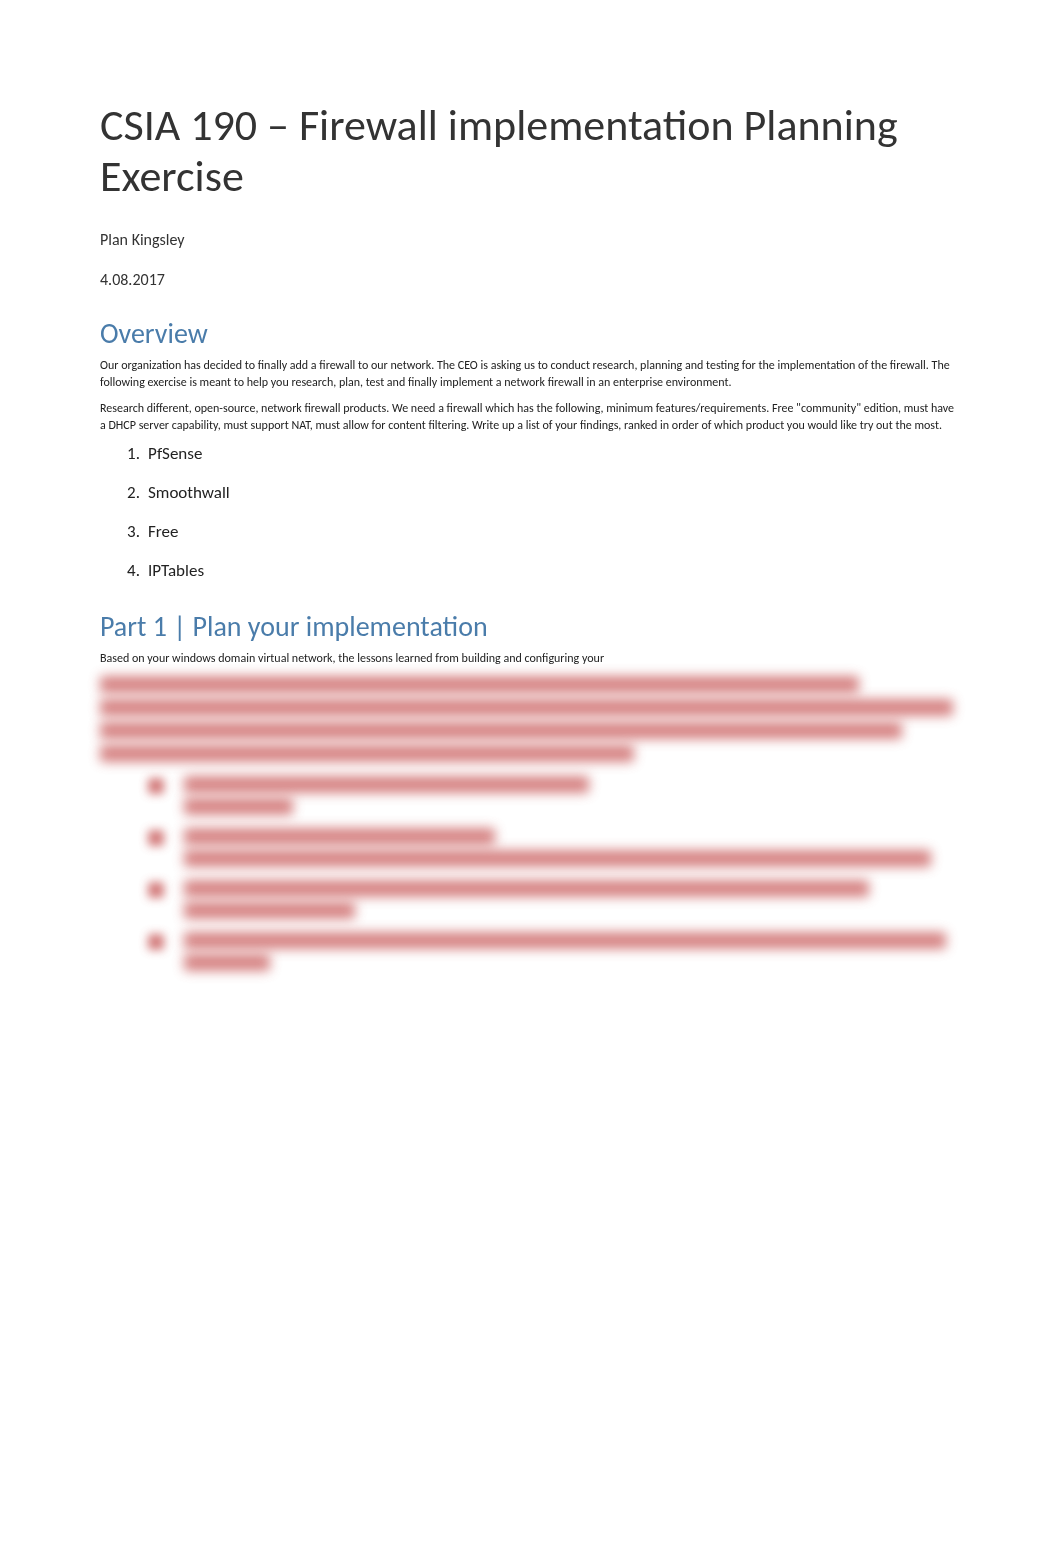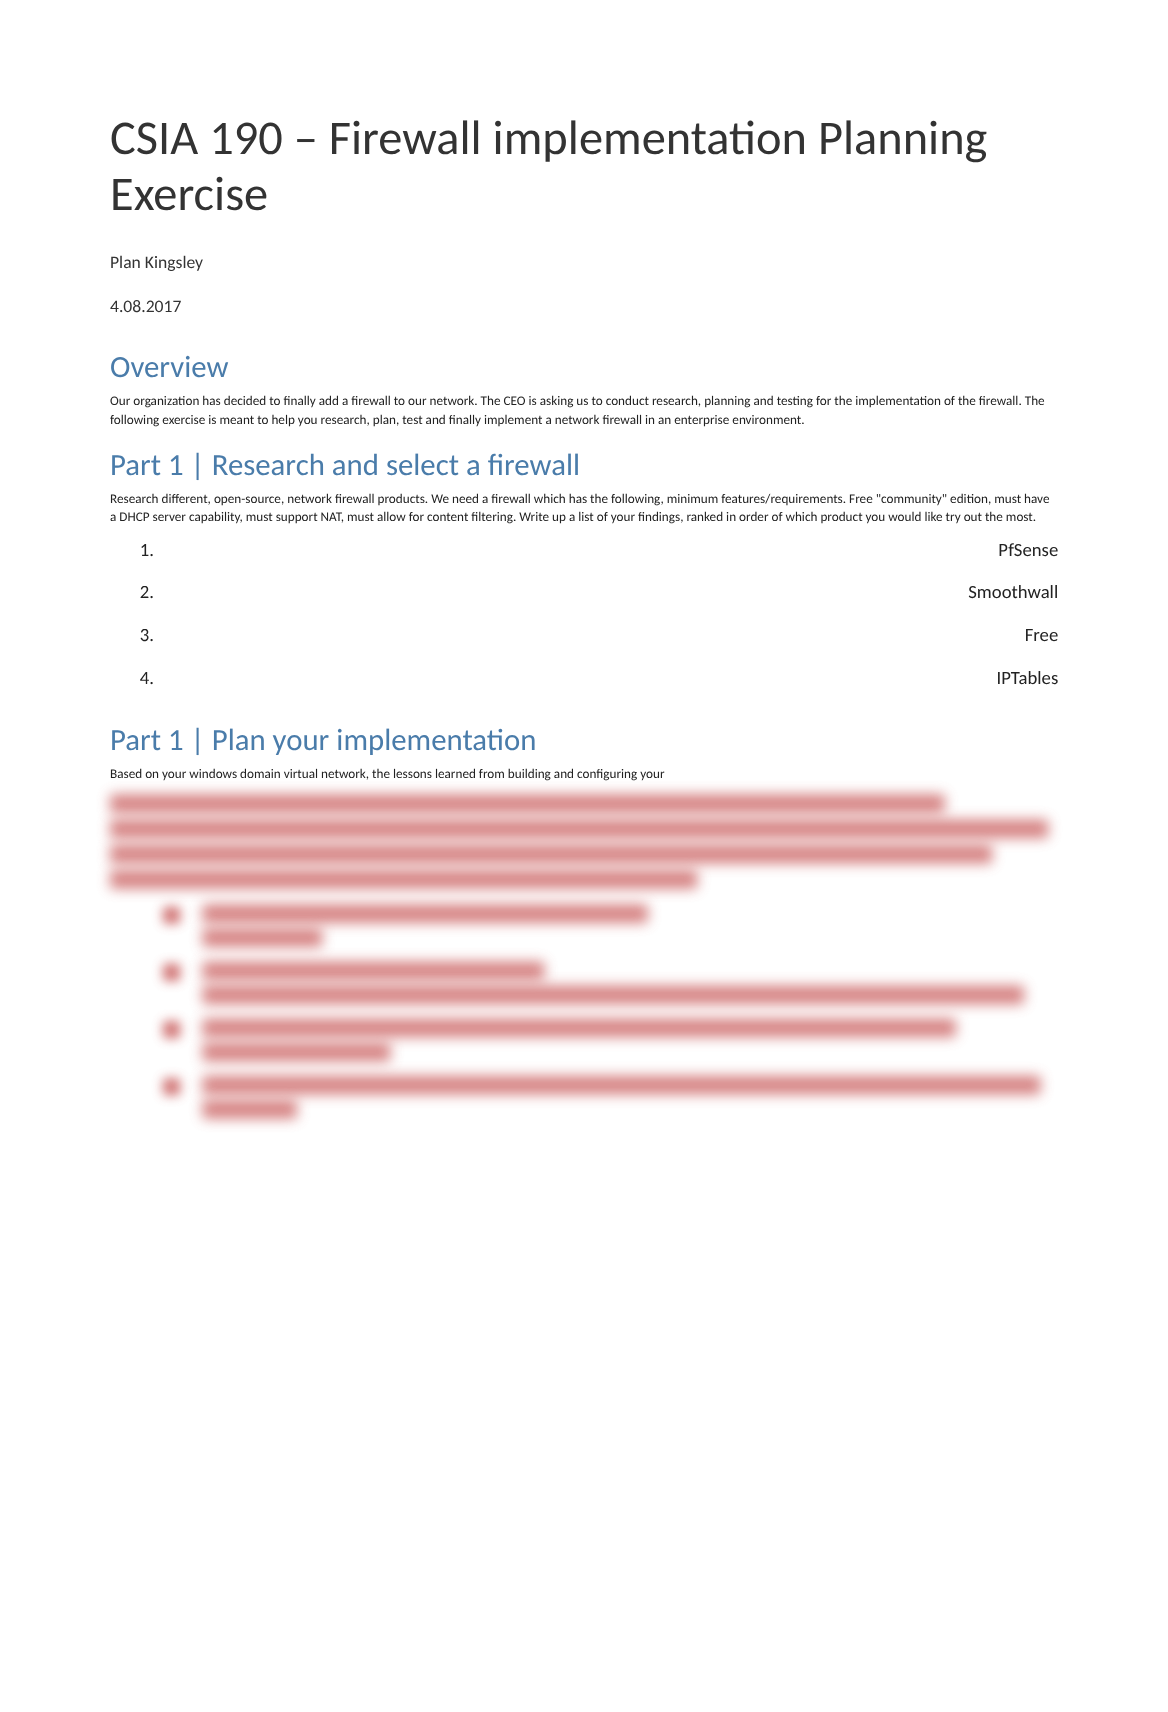--- a/index.html
+++ b/index.html
@@ -48,21 +48,20 @@
     font-size: 12px;
     color: #222;
     line-height: 1.38;
     margin-bottom: 10px;
   }
   ol.firewall-list {
     list-style: none;
     margin: 10px 0 18px 0;
     padding-left: 48px;
     counter-reset: fw;
-    text-align: right;
   }
   ol.firewall-list li {
     counter-increment: fw;
     font-size: 17px;
     color: #222;
     margin-bottom: 16px;
     position: relative;
   }
   ol.firewall-list li::before {
     content: counter(fw) ".";
@@ -119,21 +118,20 @@
 <div class="page">
 
   <h1 class="title">CSIA 190 – Firewall implementation Planning Exercise</h1>
 
   <p class="author">Plan Kingsley</p>
   <p class="date">4.08.2017</p>
 
   <h2 class="section-heading">Overview</h2>
   <p class="body-text">Our organization has decided to finally add a firewall to our network.  The CEO is asking us to conduct research, planning and testing for the implementation of the firewall.  The following exercise is meant to help you research, plan, test and finally implement a network firewall in an enterprise environment.</p>
 
-  <h2 class="section-heading gap-above">Part 1 | Research and select a firewall</h2>
   <p class="body-text">Research different, open-source, network firewall products.  We need a firewall which has the following, minimum features/requirements.  Free "community" edition, must have a DHCP server capability, must support NAT, must allow for content filtering.  Write up a list of your findings, ranked in order of which product you would like try out the most.</p>
 
   <ol class="firewall-list">
     <li>PfSense</li>
     <li>Smoothwall</li>
     <li>Free</li>
     <li>IPTables</li>
   </ol>
 
   <h2 class="section-heading">Part 1 | Plan your implementation</h2>

